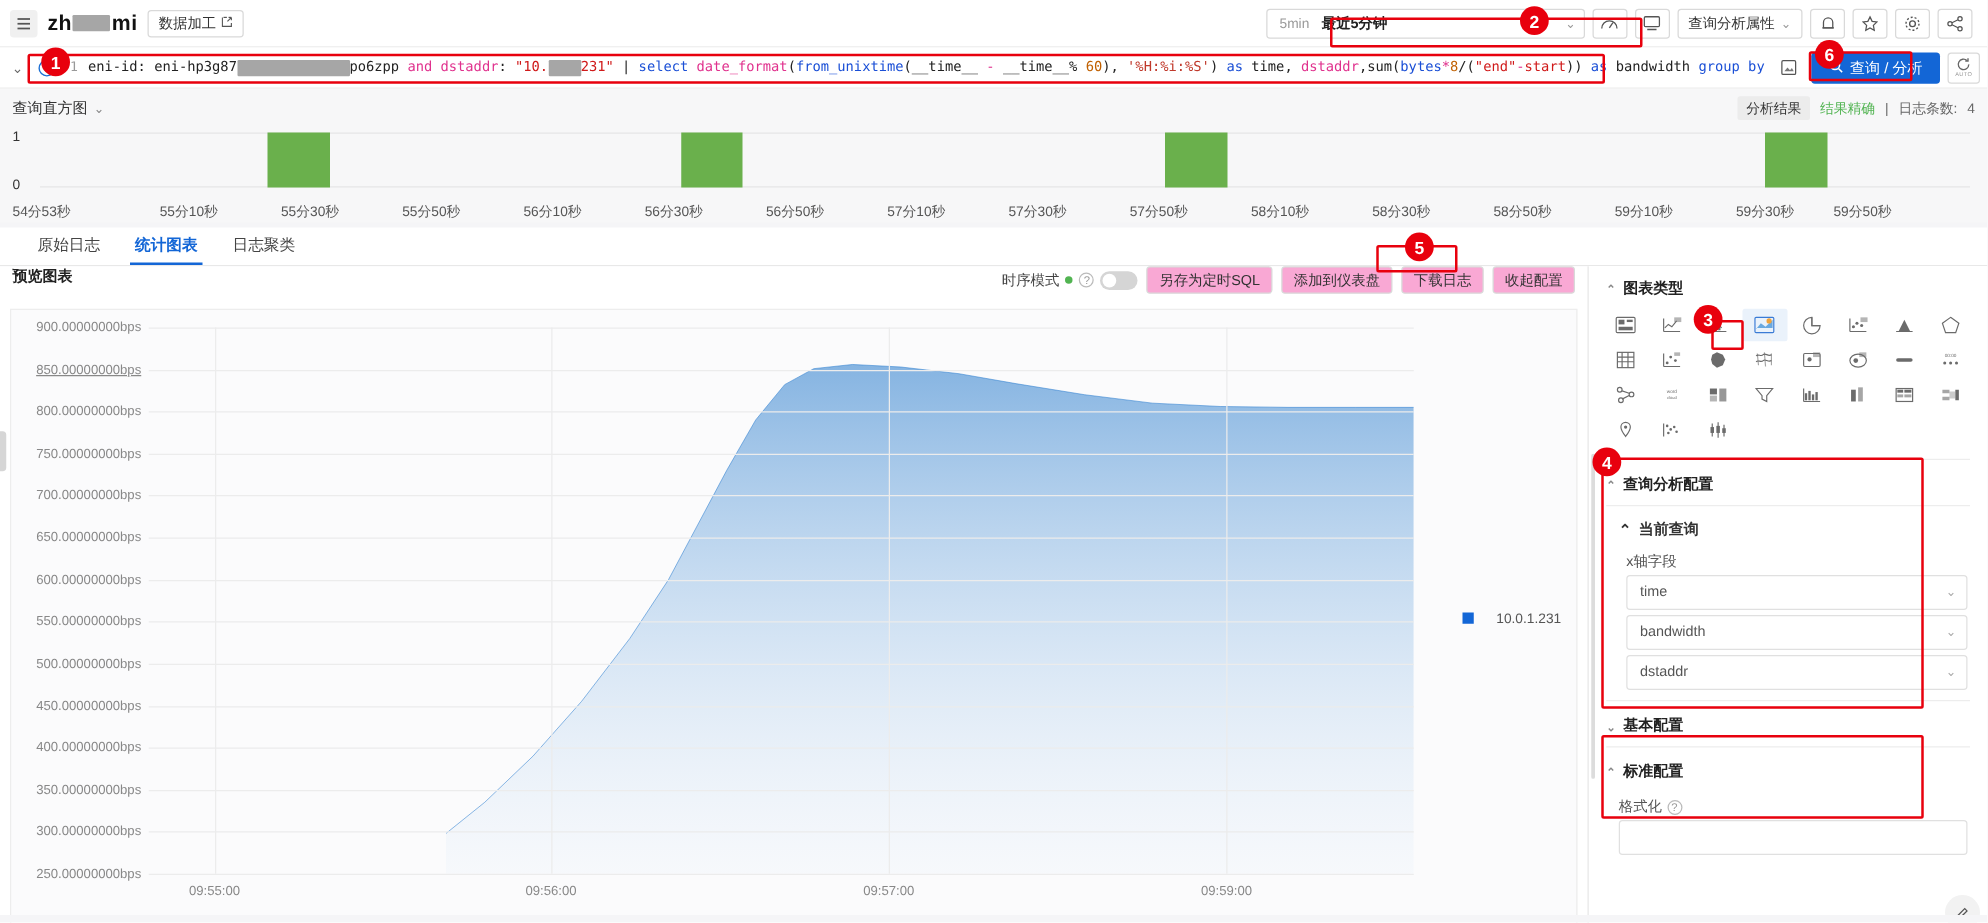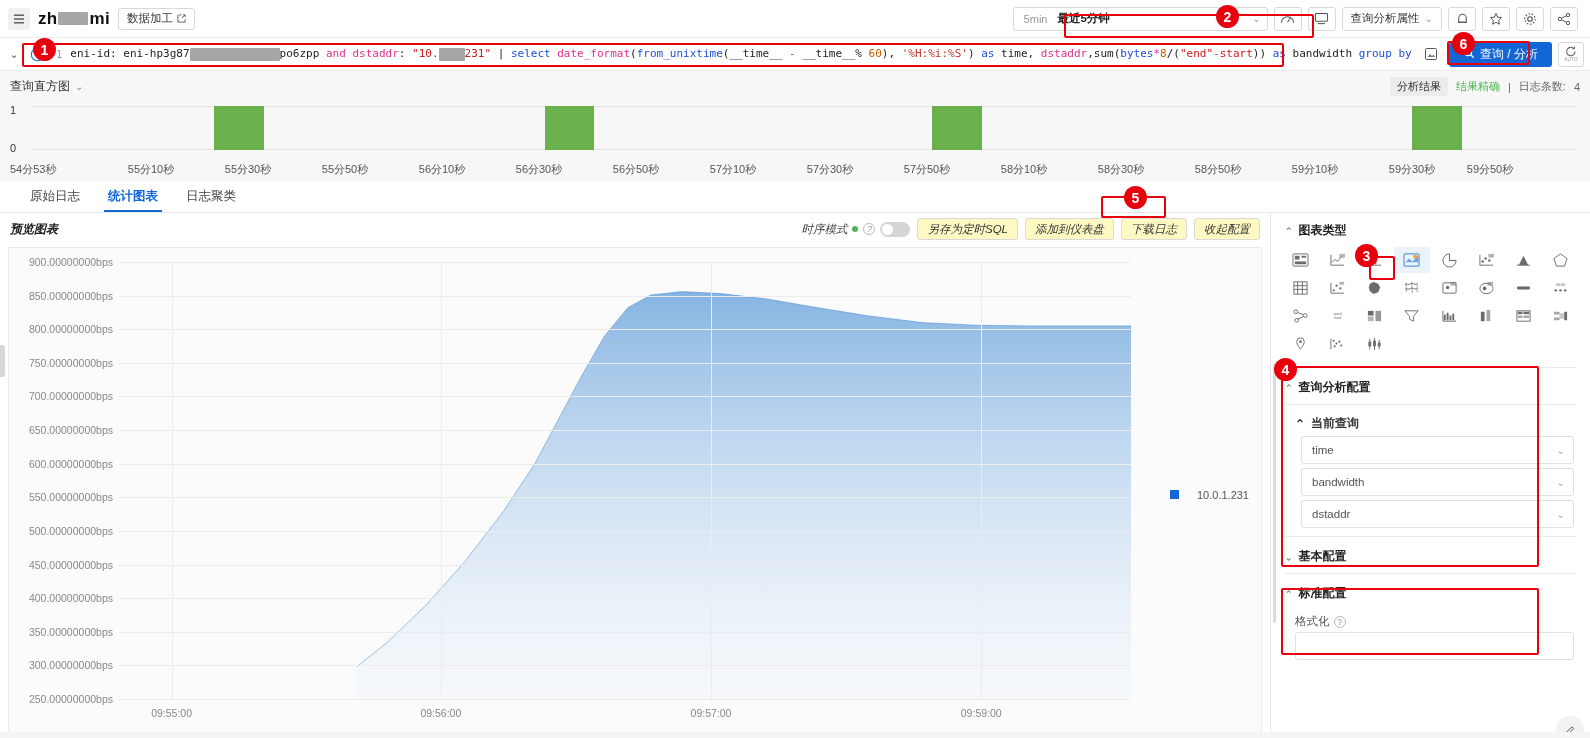--- a/index.html
+++ b/index.html
@@ -98,30 +98,30 @@
   .tabs-row {
     background:#fff; height:31px; display:flex; align-items:flex-end; gap:0;
     padding:0 16px; border-bottom:1px solid #e8e8e8; margin-top:4px;
   }
   .tab { padding:0 14px 7px 14px; font-size:12.5px; color:#444; cursor:pointer; position:relative;}
   .tab.active { color:#1366d6; font-weight:600;}
   .tab.active::after{ content:""; position:absolute; left:10px; right:10px; bottom:0; height:2px; background:#1366d6;}
   
   .main { display:flex; background:#fff; height:535px;}
   .left-pane { flex:1; position:relative; }
-  .chart-toolbar { height:32px; display:flex; align-items:center; padding:0 10px; gap:8px;font-style:italic;}
+  .chart-toolbar { height:32px; display:flex; align-items:flex-start; padding:0 10px; gap:8px;}
   .chart-toolbar .title{ font-size:12px; font-weight:600; color:#222;}
   .tb-right { margin-left:auto; display:flex; align-items:center; gap:7px;}
   .tmode { display:flex; align-items:center; gap:5px; font-size:11.5px; color:#444;}
   .dot-green{width:6px;height:6px;border-radius:50%;background:#52b452;display:inline-block;}
   .qmark{width:12px;height:12px;border:1px solid #bbb;border-radius:50%;display:inline-flex;
     align-items:center;justify-content:center;font-size:9px;color:#999;}
   .switch{width:30px;height:15px;border-radius:8px;background:#d5d5d5;position:relative;cursor:pointer;}
   .switch::after{content:"";position:absolute;width:11px;height:11px;border-radius:50%;background:#fff;top:2px;left:2px;}
-  .tb-btn{height:22px;border:1px solid #d9d9d9;border-radius:3px;background:#fef9c3;padding:0 9px;
+  .tb-btn{height:22px;border:1px solid #d9d9d9;border-radius:3px;background:#f9a8d4;padding:0 9px;
     display:flex;align-items:center;font-size:11.5px;color:#333;cursor:pointer;}
   
   .chart-area{ position:absolute; left:8px; right:8px; top:34px; bottom:6px;
     border:1px solid #ededed; background:#fbfbfc; }
   .plot { position:absolute; left:110px; right:130px; top:14px; bottom:42px;}
   .gridline{position:absolute;left:0;right:0;height:1px;background:#ececec;}
   .vgrid{position:absolute;top:0;bottom:0;width:1px;background:#ececec;}
   .ylab{position:absolute;right:calc(100% + 6px);font-size:10.5px;color:#888;white-space:nowrap;transform:translateY(-50%);}
   .xlab{position:absolute;top:calc(100% + 8px);font-size:10.5px;color:#888;transform:translateX(-50%);white-space:nowrap;}
   .legend{position:absolute; right:12px; top:50%; transform:translateY(-50%);
@@ -351,21 +351,21 @@
               <stop offset="0%" stop-color="#7fb0e0" stop-opacity="0.95"></stop>
               <stop offset="100%" stop-color="#e8f1fa" stop-opacity="0.25"></stop>
             </linearGradient>
           </defs>
           <path id="area-path" fill="url(#areaGrad)" stroke="none" d="M23.50 92.62 L26.56 86.92 L30.38 78.46 L34.21 68.46 L38.03 56.92 L41.09 46.15 L43.39 36.15 L45.69 26.15 L47.98 16.92 L50.27 10.46 L52.57 7.54 L55.63 6.77 L59.45 7.23 L64.05 8.46 L68.63 10.31 L73.99 12.31 L79.34 13.85 L84.70 14.46 L90.05 14.62 L95.41 14.62 L100.00 14.62 L100.00 100 L23.50 100 Z"></path>
           <path id="line-path" fill="none" stroke="#2e7fd1" stroke-width="0.45" vector-effect="non-scaling-stroke" d="M23.50 92.62 L26.56 86.92 L30.38 78.46 L34.21 68.46 L38.03 56.92 L41.09 46.15 L43.39 36.15 L45.69 26.15 L47.98 16.92 L50.27 10.46 L52.57 7.54 L55.63 6.77 L59.45 7.23 L64.05 8.46 L68.63 10.31 L73.99 12.31 L79.34 13.85 L84.70 14.46 L90.05 14.62 L95.41 14.62 L100.00 14.62"></path>
         </svg>
       <div class="gridline" style="top: 0%;"></div>
           <div class="ylab" style="top: 0%;">900.00000000bps</div>
           <div class="gridline" style="top: 7.69231%;"></div>
-          <div class="ylab" style="top: 7.69231%;">850.00000000bps</div>
+          <div class="ylab" style="top: 7.69231%; text-decoration: underline;">850.00000000bps</div>
           <div class="gridline" style="top: 15.3846%;"></div>
           <div class="ylab" style="top: 15.3846%;">800.00000000bps</div>
           <div class="gridline" style="top: 23.0769%;"></div>
           <div class="ylab" style="top: 23.0769%;">750.00000000bps</div>
           <div class="gridline" style="top: 30.7692%;"></div>
           <div class="ylab" style="top: 30.7692%;">700.00000000bps</div>
           <div class="gridline" style="top: 38.4615%;"></div>
           <div class="ylab" style="top: 38.4615%;">650.00000000bps</div>
           <div class="gridline" style="top: 46.1538%;"></div>
           <div class="ylab" style="top: 46.1538%;">600.00000000bps</div>
@@ -604,20 +604,23 @@
     <div class="sect-head">
       <span class="car">⌃</span>
       <span>查询分析配置</span>
     </div>
     <div class="hr"></div>
     <div class="sub-head">
       <span class="car">⌃</span>
       <span>当前查询</span>
     </div>
 
+    <div class="fld-label">
+        <span>x轴字段</span>
+      </div>
     <div class="sel">
       <span>time</span>
       <span class="chev">⌄</span>
     </div>
 
     <div class="sel">
       <span>bandwidth</span>
       <span class="chev">⌄</span>
     </div>
 

